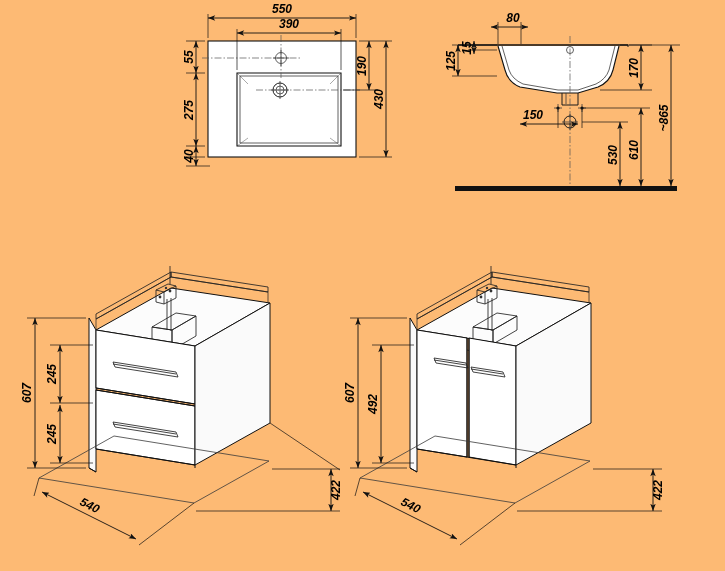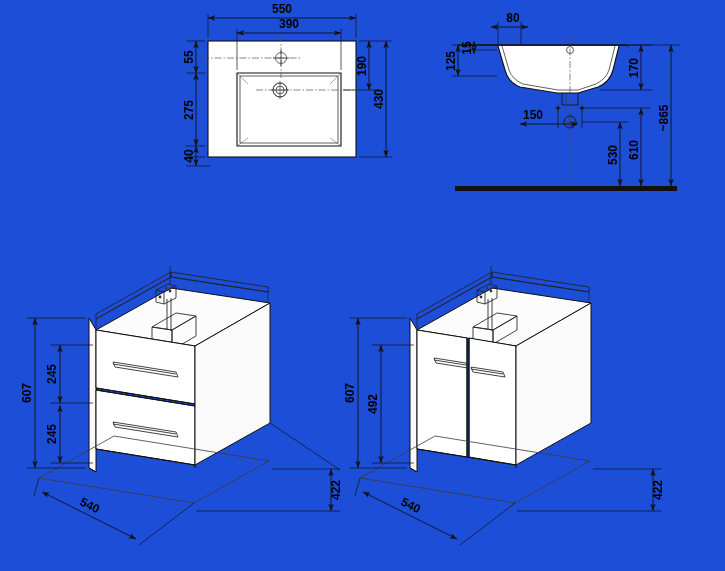--- a/index.html
+++ b/index.html
@@ -1,18 +1,18 @@
 <!DOCTYPE html>
 <html><head>
 <meta charset="utf-8">
 <style>
   html,body{margin:0;padding:0;background:#ffffff;}
   body{width:725px;height:571px;overflow:hidden;
        font-family:"Liberation Sans",sans-serif;}
-  #sheet{position:relative;width:725px;height:571px;background:#1d4ed8;}
+  #sheet{position:relative;width:725px;height:571px;background:#fdba74;font-style:italic;}
   svg{display:block;}
   .ln{stroke:#1a1a1a;stroke-width:1;fill:none;}
   .thin{stroke:#3a3a3a;stroke-width:0.8;fill:none;}
   .obj{stroke:#111;stroke-width:1.1;fill:#fff;}
   .dim{stroke:#111;stroke-width:0.9;fill:none;}
   .ext{stroke:#111;stroke-width:0.7;fill:none;}
   .cl{stroke:#555;stroke-width:0.7;fill:none;stroke-dasharray:7 2 1.5 2;}
   .floor{fill:#111;}
   .txt{font-family:"Liberation Sans",sans-serif;font-weight:bold;
        font-size:12px;fill:#000;}

